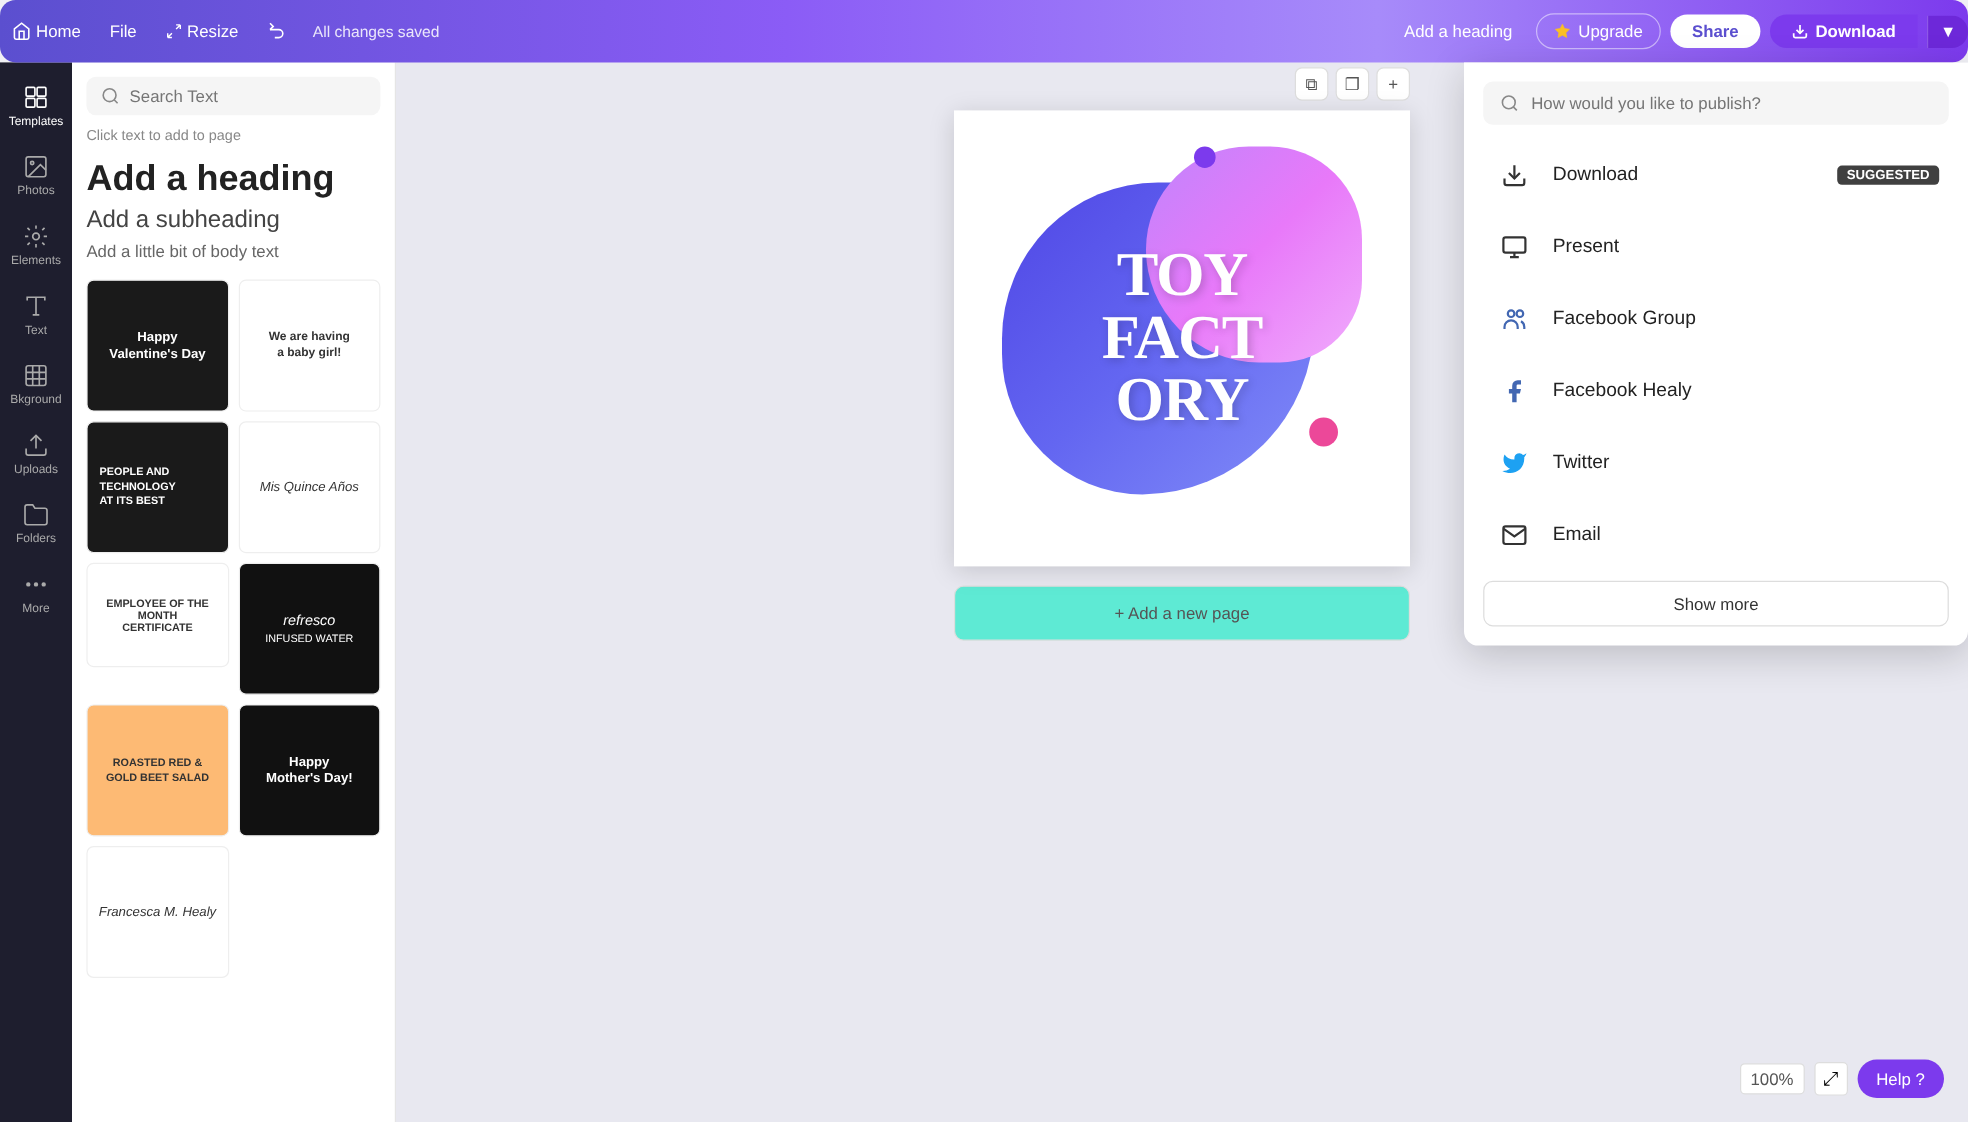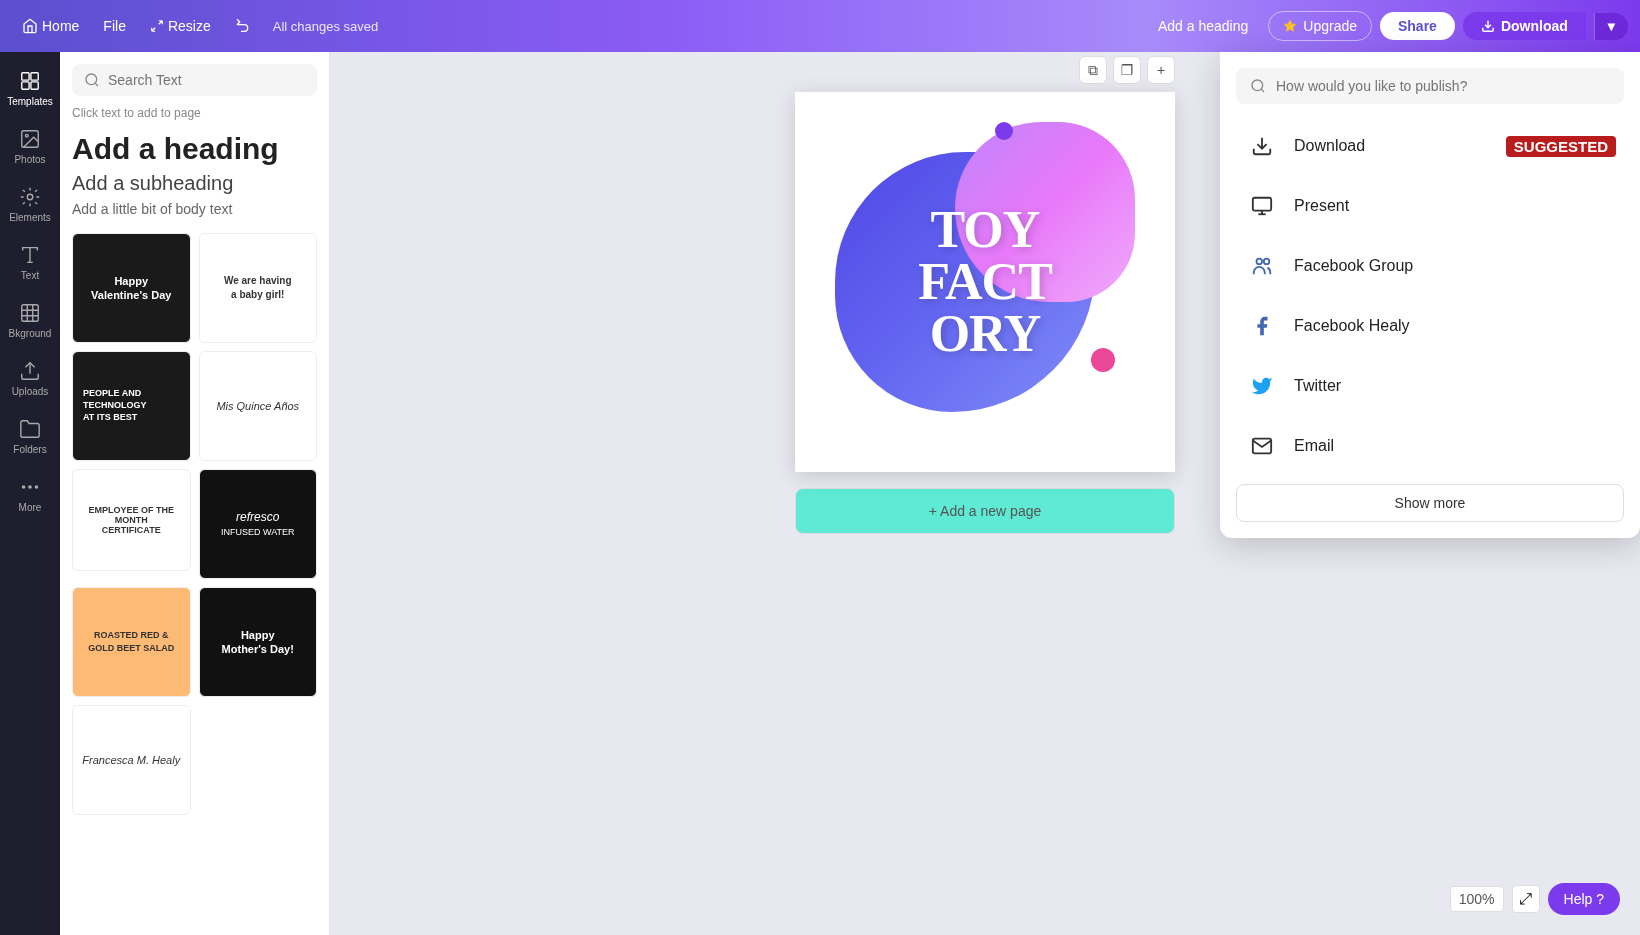--- a/index.html
+++ b/index.html
@@ -2,21 +2,21 @@
 <html><head>
   <meta charset="utf-8">
   <style>
     * { margin: 0; padding: 0; box-sizing: border-box; }
     body { font-family: 'Helvetica Neue', Arial, sans-serif; background: #f0f0f5; width: 1640px; height: 935px; overflow: hidden; position: relative; }
 
     
     .topnav {
       display: flex; align-items: center; height: 52px;
       background: linear-gradient(90deg, #5b4fcf 0%, #8b5cf6 40%, #a78bfa 70%, #7c3aed 100%);
-      padding: 0 12px; gap: 8px; position: relative; z-index: 100;
+      padding: 0 0; gap: 8px; position: relative; z-index: 100; border-radius: 13px;
     }
     .topnav-left { display: flex; align-items: center; gap: 4px; }
     .nav-btn { background: none; border: none; color: white; cursor: pointer; display: flex; align-items: center; gap: 4px; padding: 6px 10px; border-radius: 6px; font-size: 14px; }
     .saved-text { color: rgba(255,255,255,0.85); font-size: 13px; margin-left: 8px; }
     .topnav-right { margin-left: auto; display: flex; align-items: center; gap: 8px; }
     .btn-add-heading { background: none; border: none; color: white; font-size: 14px; cursor: pointer; padding: 6px 12px; }
     .btn-upgrade { background: none; border: 1px solid rgba(255,255,255,0.5); color: white; font-size: 14px; cursor: pointer; padding: 6px 14px; border-radius: 20px; display: flex; align-items: center; gap: 6px; }
     .btn-share { background: white; border: none; color: #5b4fcf; font-size: 14px; font-weight: 600; cursor: pointer; padding: 6px 18px; border-radius: 20px; }
     .btn-download { background: #7c3aed; border: none; color: white; font-size: 14px; font-weight: 600; cursor: pointer; padding: 6px 18px; border-radius: 20px 0 0 20px; display: flex; align-items: center; gap: 6px; }
     .btn-download-arrow { background: #6d28d9; border: none; color: white; cursor: pointer; padding: 6px 10px; border-radius: 0 20px 20px 0; border-left: 1px solid rgba(255,255,255,0.3); }
@@ -49,21 +49,21 @@
     .template-grid { display: grid; grid-template-columns: 1fr 1fr; gap: 8px; }
     .template-card {
       border-radius: 6px; overflow: hidden; cursor: pointer; height: 110px;
       background: #f9f9f9; border: 1px solid #eee; display: flex; align-items: center; justify-content: center;
     }
     .tc-valentine { background: #1a1a1a; display: flex; flex-direction: column; align-items: center; justify-content: center; height: 110px; }
     .tc-baby { background: white; display: flex; flex-direction: column; align-items: center; justify-content: center; height: 110px; padding: 8px; }
     .tc-tech { background: #1a1a1a; display: flex; flex-direction: column; align-items: flex-start; justify-content: center; padding: 10px; height: 110px; }
     .tc-steak { background: #1a1a1a; display: flex; flex-direction: column; align-items: center; justify-content: center; height: 110px; }
     .tc-quince { background: white; display: flex; flex-direction: column; align-items: center; justify-content: center; height: 110px; }
-    .tc-cert { background: white; display: flex; flex-direction: column; align-items: center; justify-content: center; height: 102px; }
+    .tc-cert { background: white; display: flex; flex-direction: column; align-items: center; justify-content: center; height: 87px; }
     .tc-refresco { background: #111; display: flex; flex-direction: column; align-items: center; justify-content: center; height: 110px; }
     .tc-salad { background: #fdba74; display: flex; flex-direction: column; align-items: center; justify-content: center; height: 110px; padding: 8px; }
     .tc-mothers { background: #111; display: flex; flex-direction: column; align-items: center; justify-content: center; height: 110px; }
     .tc-francesca { background: white; display: flex; flex-direction: column; align-items: center; justify-content: center; height: 110px; }
 
     
     .canvas-area {
       position: absolute; left: 330px; top: 52px; right: 0; bottom: 0;
       background: #e8e8f0; display: flex; flex-direction: column; align-items: center; justify-content: flex-start;
       padding-top: 40px; overflow: auto;
@@ -128,21 +128,21 @@
       display: flex; align-items: center; background: #f5f5f5; border-radius: 8px; padding: 10px 14px; margin-bottom: 12px;
     }
     .dp-search input { border: none; background: none; outline: none; font-size: 14px; color: #555; width: 100%; }
     .dp-search svg { width: 16px; height: 16px; color: #888; margin-right: 10px; flex-shrink: 0; }
     .dp-item {
       display: flex; align-items: center; gap: 14px; padding: 12px 8px; border-radius: 8px; cursor: pointer;
     }
     .dp-item-icon { width: 36px; height: 36px; display: flex; align-items: center; justify-content: center; }
     .dp-item-text { font-size: 16px; color: #222; }
     .dp-suggested {
-      background: #b91c1c; color: white; font-size: 15px; font-weight: 700; padding: 2px 8px; border-radius: 4px; margin-left: auto;
+      background: #404040; color: white; font-size: 11px; font-weight: 700; padding: 2px 8px; border-radius: 4px; margin-left: auto;
     }
     .dp-show-more {
       width: 100%; background: none; border: 1px solid #ddd; border-radius: 8px; padding: 10px;
       font-size: 14px; color: #333; cursor: pointer; margin-top: 8px;
     }
 
     
     .left-panel::-webkit-scrollbar { width: 4px; }
     .left-panel::-webkit-scrollbar-thumb { background: #ddd; border-radius: 2px; }
   </style>

